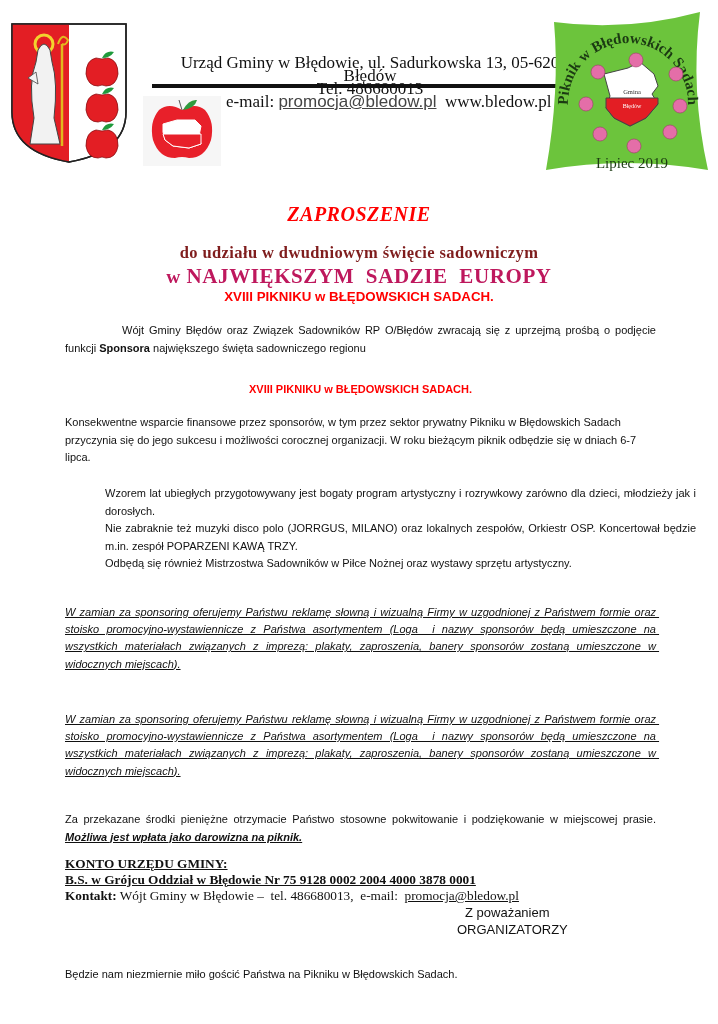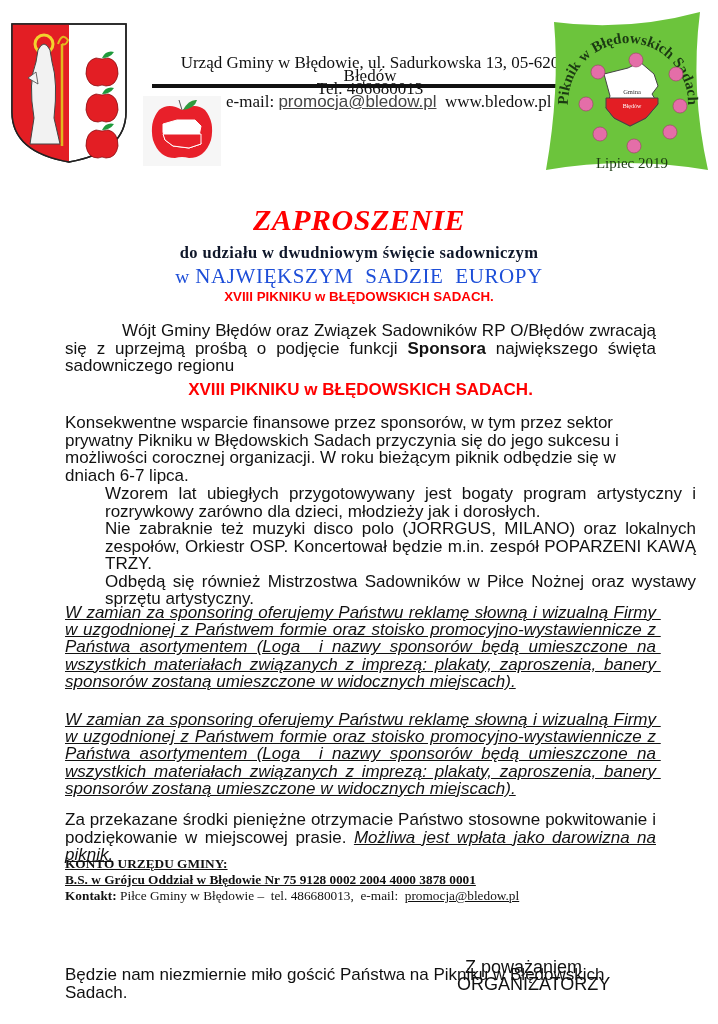--- a/index.html
+++ b/index.html
@@ -10,47 +10,47 @@
     .union-logo { position: absolute; left: 143px; top: 96px; width: 78px; height: 70px; }
     .piknik-logo { position: absolute; left: 540px; top: 8px; width: 172px; height: 165px; }
 
     .header-text { position: absolute; left: 180px; top: 56px; width: 380px; text-align: center; font-family: "Liberation Serif", serif; font-size: 17px; line-height: 13px; color: #111; }
     .header-text .l3 { text-align: left; padding-left: 46px; }
     .header-text .mail { color: #444; text-decoration: underline; font-family: "Liberation Sans", sans-serif; }
     .header-rule { position: absolute; left: 152px; top: 84px; width: 406px; height: 4px; background: #111; }
 
     
     .title { position: absolute; left: 0; width: 718px; text-align: center; }
-    .t-main { top: 203px; font-family: "Liberation Serif", serif; font-style: italic; font-weight: bold; color: #ff0000; font-size: 30px; letter-spacing: 0.5px; }
-    .t-sub { top: 243px; font-family: "Liberation Serif", serif; font-weight: bold; color: #0f172a; font-size: 16.5px; letter-spacing: 0.4px; }
-    .t-big { top: 264px; font-family: "Liberation Serif", serif; font-weight: normal; color: #1d4ed8; font-size: 19.5px; letter-spacing: 0.6px; }
+    .t-main { top: 203px; font-family: "Liberation Serif", serif; font-style: italic; font-weight: bold; color: #ff0000; font-size: 20px; letter-spacing: 0.5px; }
+    .t-sub { top: 243px; font-family: "Liberation Serif", serif; font-weight: bold; color: #7f1d1d; font-size: 16.5px; letter-spacing: 0.4px; }
+    .t-big { top: 264px; font-family: "Liberation Serif", serif; font-weight: bold; color: #be185d; font-size: 19.5px; letter-spacing: 0.6px; }
     .t-big .big { font-size: 21px; }
     .t-red { top: 289px; font-family: "Liberation Sans", sans-serif; font-weight: bold; color: #ff0000; font-size: 13.3px; }
 
     
-    .body { position: absolute; left: 65px; width: 591px; font-size: 17px; line-height: 17.5px; color: #111; }
+    .body { position: absolute; left: 65px; width: 591px; font-size: 11px; line-height: 17.5px; color: #111; }
     .justify { text-align: justify; }
     .indent { text-indent: 57px; }
     .centered-red { color: #ff0000; font-weight: bold; text-align: center; }
     .italic-u { font-style: italic; text-decoration: underline; text-align: justify; line-height: 17.2px; }
-    .bold-iu { font-weight: normal; font-style: italic; text-decoration: underline; }
+    .bold-iu { font-weight: bold; font-style: italic; text-decoration: underline; }
     .serif { font-family: "Liberation Serif", serif; font-size: 13.3px; line-height: 16px; }
     .u { text-decoration: underline; }
     .b { font-weight: bold; }
 
     .p1 { top: 322px; }
     .p1b { top: 381px; width: 591px; }
     .p2 { top: 414px; }
     .p3 { top: 485px; margin-left: 40px; }
     .p4 { top: 604px; }
     .p5 { top: 711px; }
     .p6 { top: 811px; }
     .p7 { top: 856px; }
     .p8 { top: 924px; margin-top: 42px; }
-    .sign { position: absolute; left: 457px; top: 959px; font-size: 18px; line-height: 17px; }
+    .sign { position: absolute; left: 457px; top: 904px; font-size: 13px; line-height: 17px; }
     .sign .l1 { padding-left: 8px; }
   </style>
 </head>
 <body>
 
 <svg class="coat" viewBox="0 0 118 142">
   <path d="M2 2 H116 V90 Q116 130 59 140 Q2 130 2 90 Z" fill="#ffffff" stroke="#222" stroke-width="1.5"></path>
   <path d="M2 2 H59 V140 Q2 130 2 90 Z" fill="#e31e24"></path>
   <path d="M2 2 H116 V90 Q116 130 59 140 Q2 130 2 90 Z" fill="none" stroke="#222" stroke-width="1.5"></path>
 
@@ -140,21 +140,21 @@
 <div class="body italic-u p4" style="white-space:pre-wrap">W zamian za sponsoring oferujemy Państwu reklamę słowną i wizualną Firmy w uzgodnionej z Państwem formie oraz stoisko promocyjno-wystawiennicze z Państwa asortymentem (Loga  i nazwy sponsorów będą umieszczone na wszystkich materiałach związanych z imprezą: plakaty, zaproszenia, banery sponsorów zostaną umieszczone w widocznych miejscach).</div>
 <div class="body italic-u p5" style="white-space:pre-wrap">W zamian za sponsoring oferujemy Państwu reklamę słowną i wizualną Firmy w uzgodnionej z Państwem formie oraz stoisko promocyjno-wystawiennicze z Państwa asortymentem (Loga  i nazwy sponsorów będą umieszczone na wszystkich materiałach związanych z imprezą: plakaty, zaproszenia, banery sponsorów zostaną umieszczone w widocznych miejscach).</div>
 
 <div class="body justify p6">
   <span>Za przekazane środki pieniężne otrzymacie Państwo stosowne pokwitowanie i podziękowanie  w miejscowej prasie. </span><span class="bold-iu">Możliwa jest wpłata  jako darowizna na piknik.</span>
 </div>
 
 <div class="body serif p7">
   <div class="b u">KONTO URZĘDU GMINY:</div>
   <div class="b u">B.S. w Grójcu Oddział w Błędowie Nr 75 9128 0002 2004 4000 3878 0001</div>
-  <div><span class="b">Kontakt:</span><span style="white-space:pre"> Piłce Gminy w Błędowie –  tel. 486680013,  e-mail:  </span><span class="u">promocja@bledow.pl</span></div>
+  <div><span class="b">Kontakt:</span><span style="white-space:pre"> Wójt Gminy w Błędowie –  tel. 486680013,  e-mail:  </span><span class="u">promocja@bledow.pl</span></div>
 </div>
 
 <div class="body p8">Będzie nam niezmiernie miło gościć Państwa na Pikniku w Błędowskich Sadach.</div>
 
 <div class="sign">
   <div class="l1">Z poważaniem</div>
   <div>ORGANIZATORZY</div>
 </div>
 
 </body></html>

